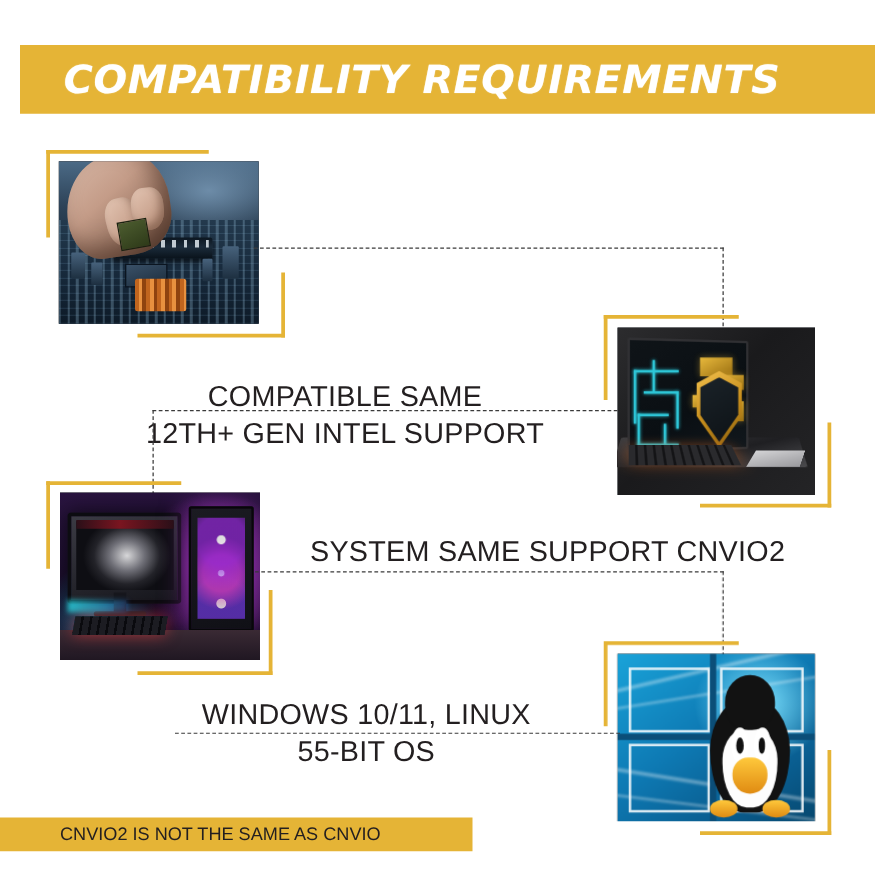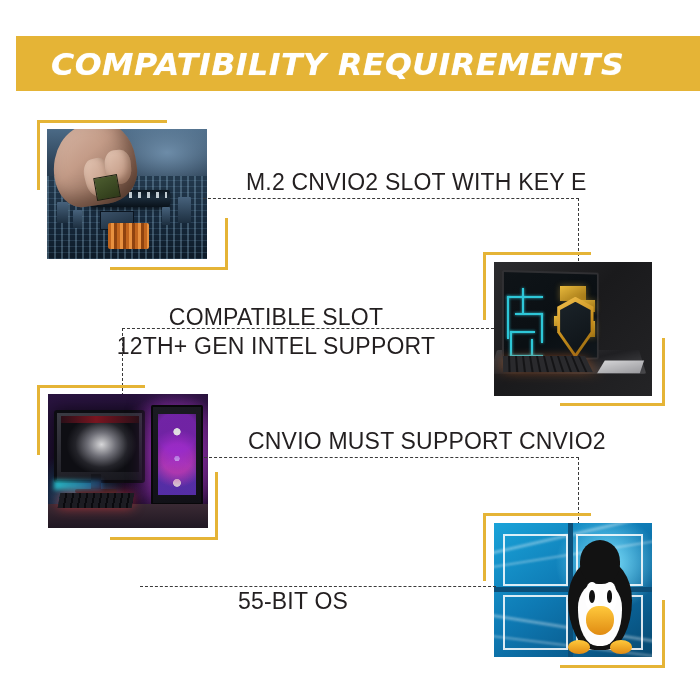--- a/index.html
+++ b/index.html
@@ -285,21 +285,20 @@
       <div class="pcb-cap" style="left:16%;top:62%;width:6%;height:14%;"></div>
       <div class="pcb-cap" style="left:82%;top:52%;width:8%;height:20%;"></div>
       <div class="pcb-cap" style="left:72%;top:60%;width:5%;height:14%;"></div>
       <div class="hand"></div>
       <div class="finger" style="left:24%;top:22%;width:17%;height:30%;transform:rotate(-14deg);"></div>
       <div class="finger" style="left:36%;top:16%;width:16%;height:26%;transform:rotate(-6deg);"></div>
       <div class="module"></div>
     </div>
   </div>
 
-  <div class="feat f1">M.2 CNVIO2 SLOT WITH KEY E</div>
 
   <div class="dash-h" style="left:203px;top:198px;width:376px;"></div>
   <div class="dash-v" style="left:578px;top:198px;height:68px;"></div>
 
   <div class="br" style="left:483px;top:252px;width:108px;height:68px;">
     <span class="h" style="left:0;top:0;width:108px;"></span>
     <span class="v" style="left:0;top:0;height:68px;"></span>
   </div>
   <div class="br" style="left:560px;top:338px;width:105px;height:68px;">
     <span class="h" style="left:0;bottom:0;width:105px;"></span>
@@ -325,21 +324,21 @@
       <div class="goldblk" style="left:42%;top:18%;width:16%;height:11%;"></div>
       <div class="goldblk" style="left:50%;top:28%;width:14%;height:9%;"></div>
       <div class="goldblk" style="left:38%;top:40%;width:13%;height:8%;"></div>
       <div class="goldblk" style="left:52%;top:44%;width:12%;height:12%;"></div>
       <div class="shield"></div>
       <div class="keyb"></div>
       <div class="touchpad"></div>
     </div>
   </div>
 
-  <div class="feat f2">COMPATIBLE SLOT</div>
+  <div class="feat f2">COMPATIBLE SAME</div>
   <div class="feat" style="left:107px;top:332px;width:338px;text-align:center;">12TH+ GEN INTEL SUPPORT</div>
 
   <div class="dash-h" style="left:122px;top:328px;width:372px;"></div>
   <div class="dash-v" style="left:122px;top:328px;height:68px;"></div>
 
   <div class="br" style="left:37px;top:385px;width:108px;height:70px;">
     <span class="h" style="left:0;top:0;width:108px;"></span>
     <span class="v" style="left:0;top:0;height:70px;"></span>
   </div>
   <div class="br" style="left:110px;top:472px;width:108px;height:68px;">
@@ -357,21 +356,21 @@
       <div class="stand-b"></div>
       <div class="lightbar"></div>
       <div class="tower">
           <div class="tower-glow"></div>
         </div>
       <div class="desk"></div>
       <div class="kbd3"></div>
     </div>
   </div>
 
-  <div class="feat f3">CNVIO MUST SUPPORT CNVIO2</div>
+  <div class="feat f3">SYSTEM SAME SUPPORT CNVIO2</div>
   <div class="dash-h" style="left:204px;top:457px;width:375px;"></div>
   <div class="dash-v" style="left:578px;top:457px;height:68px;"></div>
 
   <div class="br" style="left:483px;top:513px;width:108px;height:68px;">
     <span class="h" style="left:0;top:0;width:108px;"></span>
     <span class="v" style="left:0;top:0;height:68px;"></span>
   </div>
   <div class="br" style="left:560px;top:600px;width:105px;height:68px;">
     <span class="h" style="left:0;bottom:0;width:105px;"></span>
     <span class="v" style="right:0;top:0;height:68px;"></span>
@@ -396,17 +395,21 @@
         <div class="tux-head"></div>
         <div class="tux-eye" style="left:30%;"></div>
         <div class="tux-eye" style="left:54%;"></div>
         <div class="tux-beak"></div>
         <div class="tux-foot" style="left:6%;"></div>
         <div class="tux-foot" style="right:6%;"></div>
       </div>
     </div>
   </div>
 
+  <div class="feat f4">WINDOWS 10/11, LINUX</div>
   <div class="feat" style="left:141px;top:587px;width:304px;text-align:center;">55-BIT OS</div>
   <div class="dash-h" style="left:140px;top:586px;width:356px;"></div>
 
+  <div class="footer-bar">
+    <div class="footer-text">CNVIO2 IS NOT THE SAME AS CNVIO</div>
+  </div>
 
 </div>
 
 </body></html>

